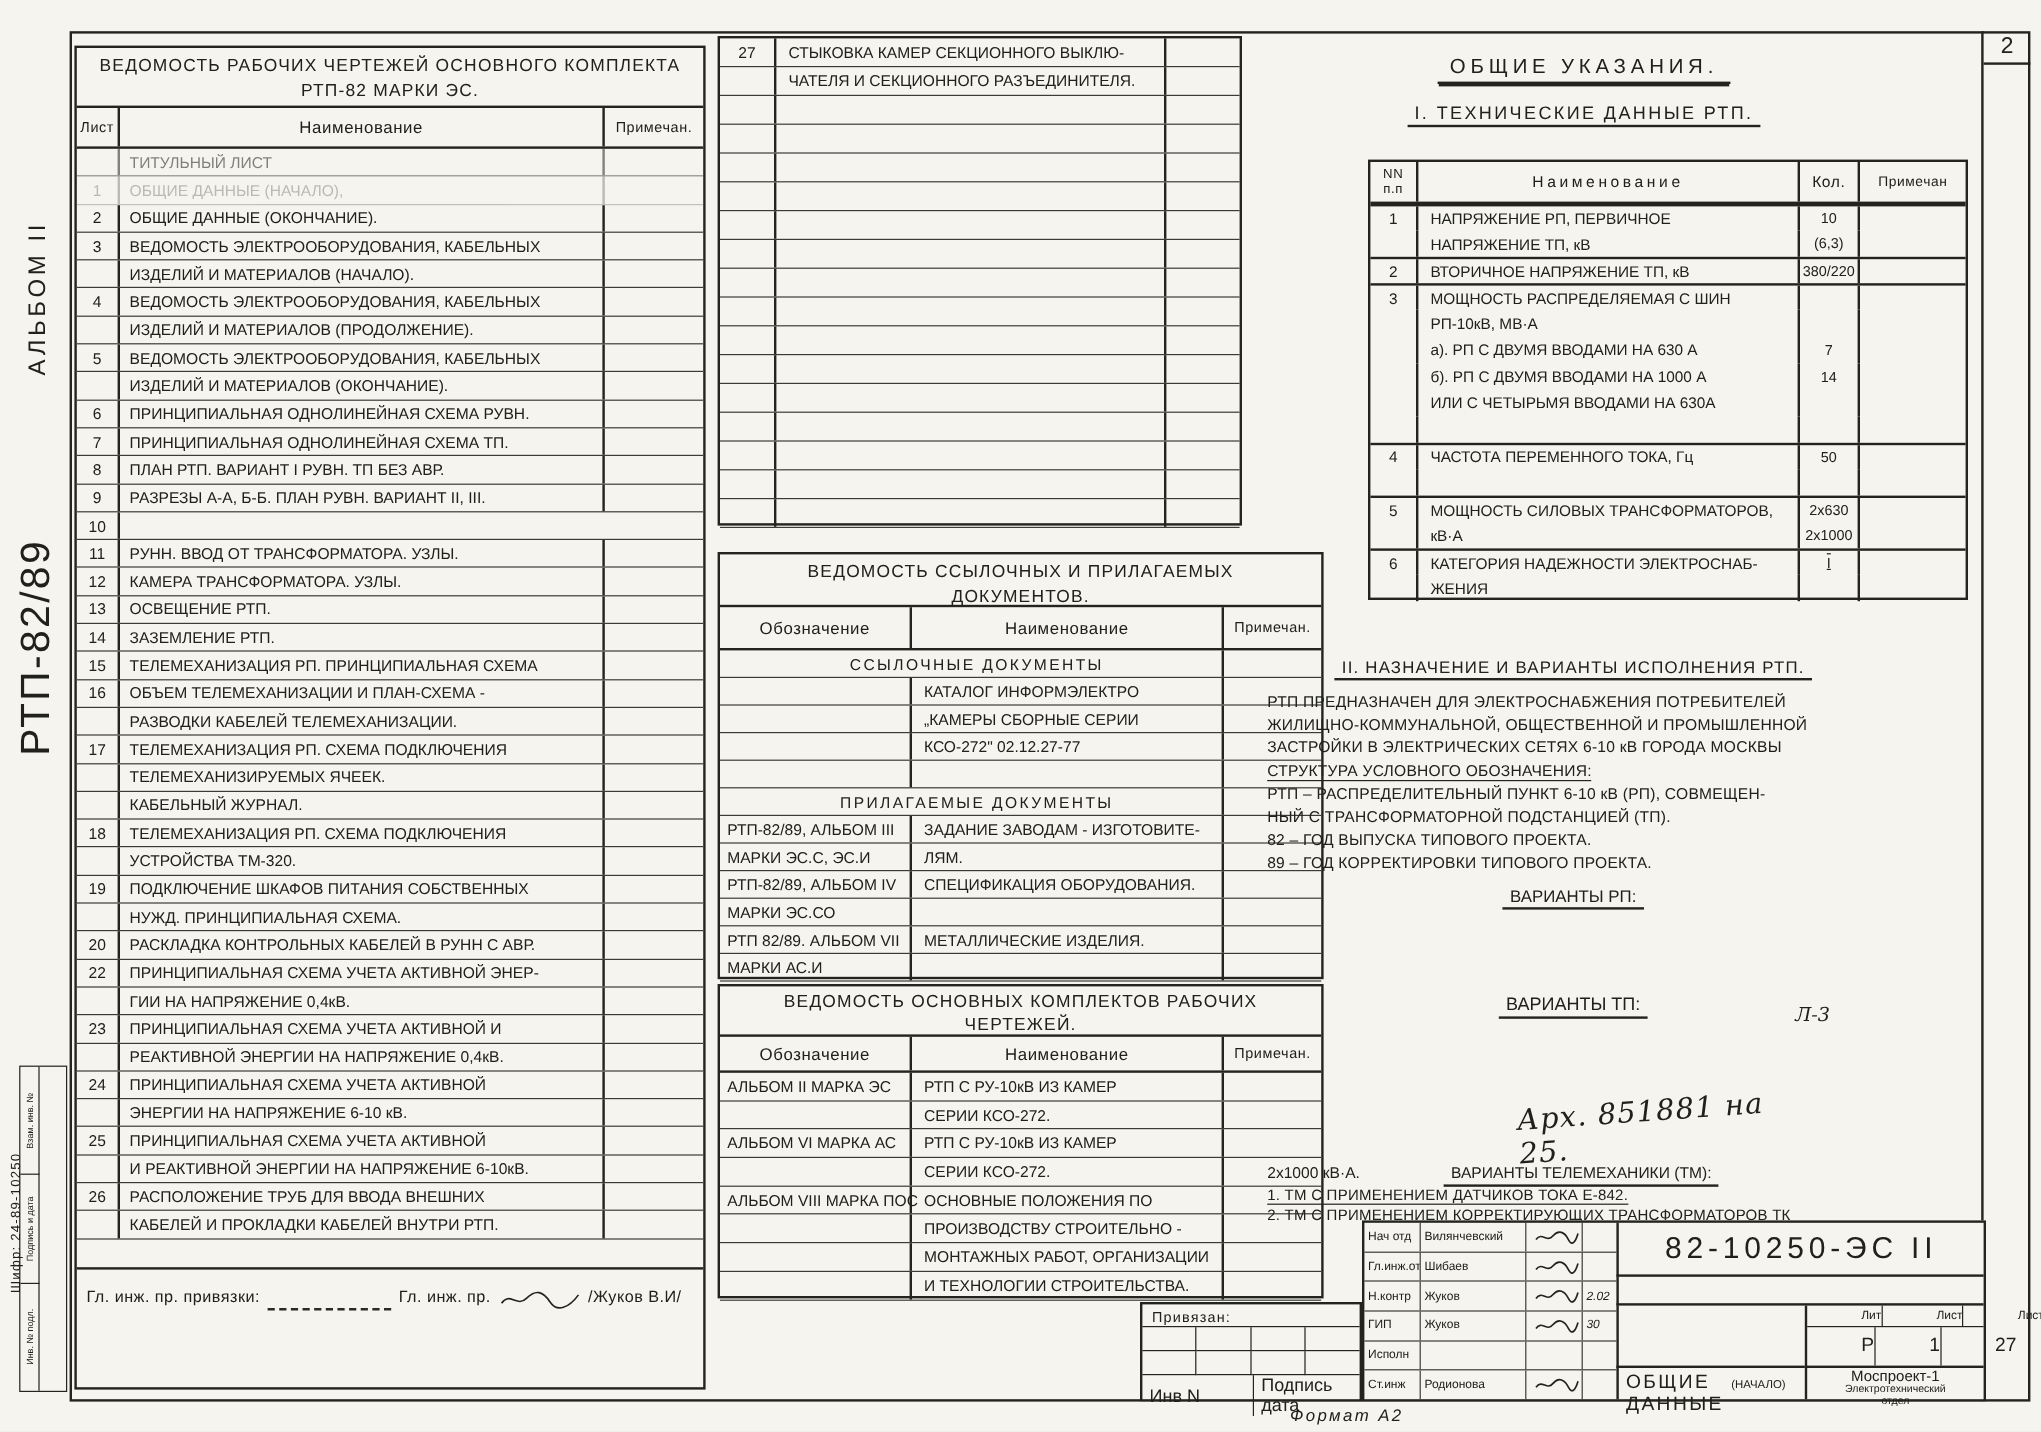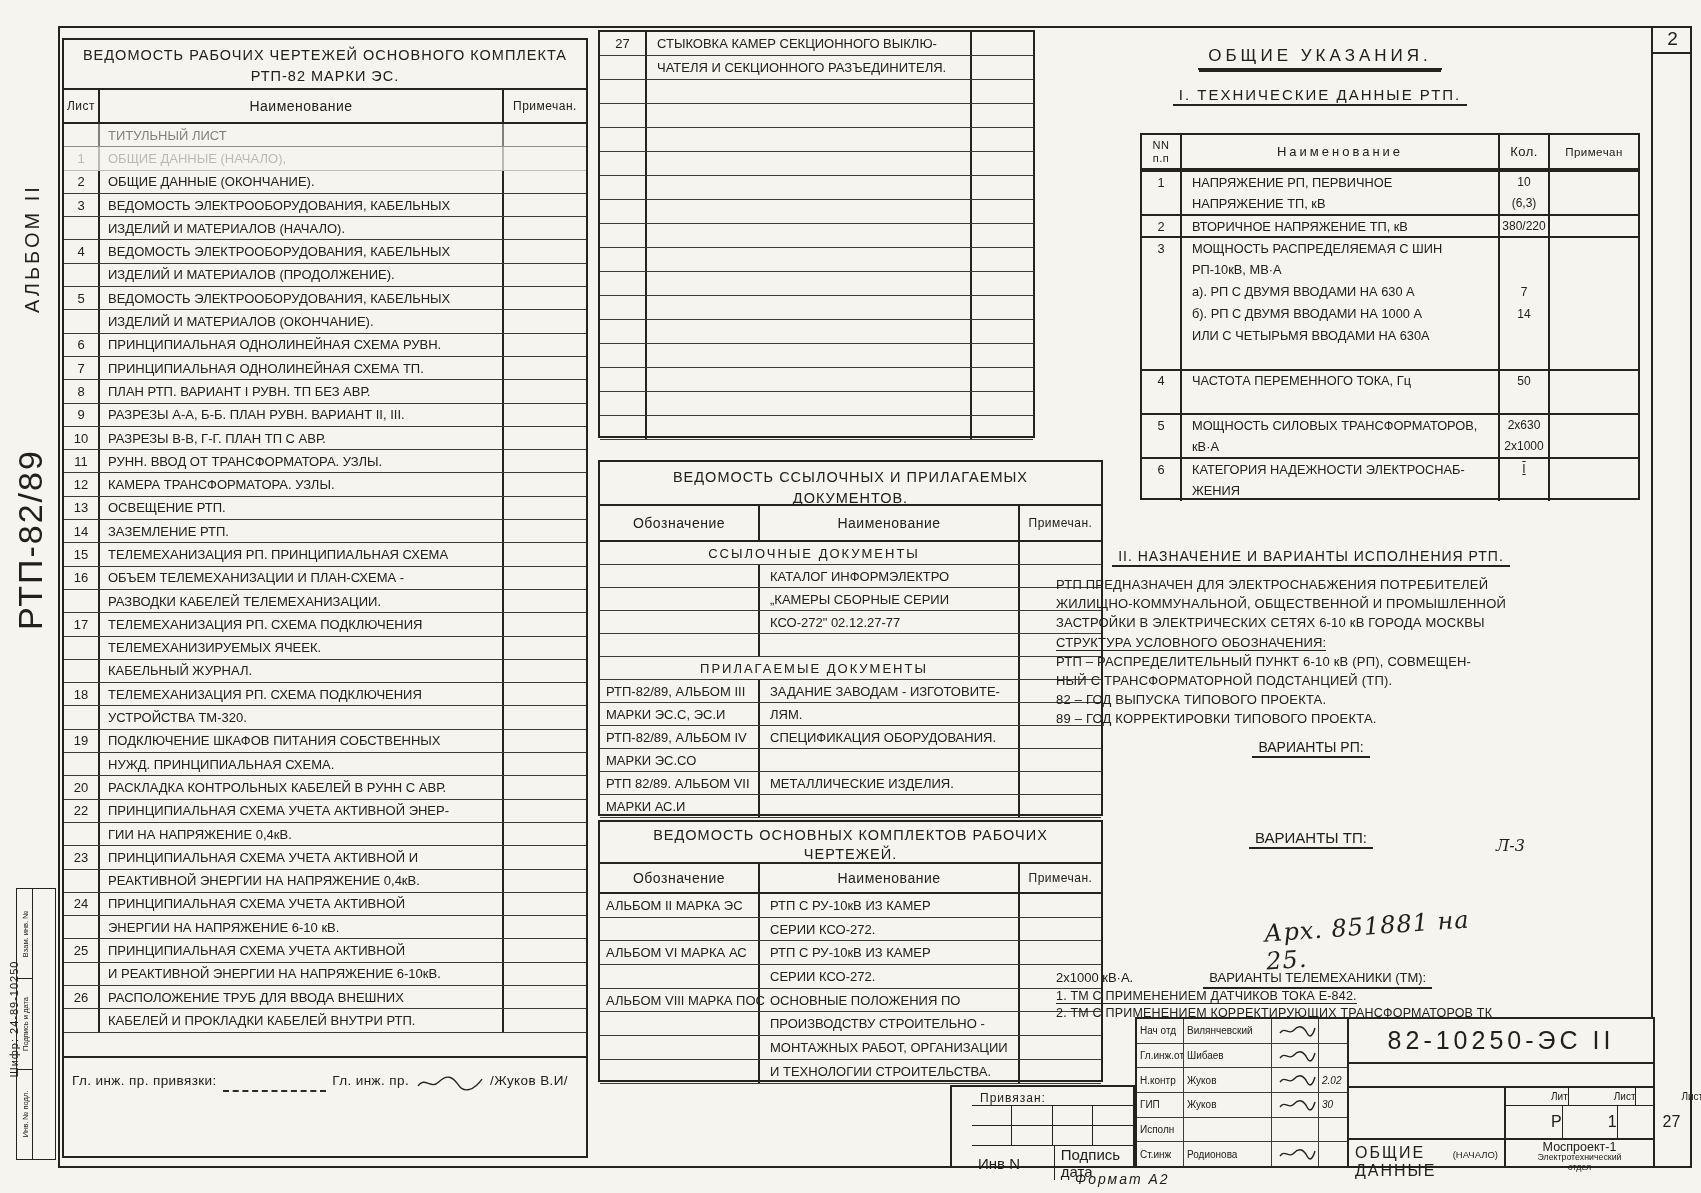--- a/index.html
+++ b/index.html
@@ -71,21 +71,21 @@
   .vrow { display:flex; height:23px; border-bottom:1px solid #3c3c37; font-size:13px; }
   .vrow .mid-c-d { display:flex; align-items:center; padding-left:6px; white-space:nowrap; }
   .vrow .mid-c-n { display:flex; align-items:center; padding-left:10px; white-space:nowrap; }
   .section-row .mid-c-n { width:420px; justify-content:center; letter-spacing:2px; }
 
   .sets { left:598px; top:820px; width:505px; height:262px; }
   .sets .ttl { height:42px; line-height:19px; padding-top:4px; }
   .sets .thead { height:30px; }
   .sets .vrow { height:23.7px; }
 
-  .attach { left:950px; top:1085px; width:185px; height:83px; border:2px solid #24241f; background:#f5f4ee; display:flex; flex-direction:column;padding-left:20px; }
+  .attach { left:950px; top:1085px; width:185px; height:83px; border:2px solid #24241f; background:#f5f4ee; display:flex; flex-direction:column; }
   .attach .a-label { height:24px; border-bottom:1.5px solid #24241f; font-size:12px; padding:4px 0 0 8px; letter-spacing:1px; }
   .attach .a-grid { height:40px; display:flex; flex-wrap:wrap; }
   .attach .a-grid i { display:block; width:25%; height:20px; border-right:1.5px solid #24241f; border-bottom:1.5px solid #24241f; }
   .attach .a-grid i:nth-child(4n) { border-right:none; }
   .attach .a-bot { flex:1; display:flex; font-size:15px; }
   .attach .a-bot span { display:flex; align-items:center; padding-left:6px; }
   .attach .a-bot span:first-child { width:107px; border-right:1.5px solid #24241f; }
 
   
   .gu-h1 { left:1050px; top:46px; width:540px; text-align:center; font-size:17px; letter-spacing:4px; }
@@ -140,21 +140,21 @@
   .desc div { white-space:nowrap; }
   .litcols { position:absolute; left:367px; top:69px; width:149px; height:52px; border-left:2px solid #24241f; border-bottom:2px solid #24241f;
              display:flex; flex-direction:column; }
   .lit-h { display:flex; height:18px; border-bottom:1.5px solid #24241f; font-size:10px; }
   .lit-v { display:flex; flex:1; font-size:16px; }
   .litcols span { display:flex; align-items:center; justify-content:center;margin-left:45px; }
   .lc1 { width:36px; border-right:1.5px solid #24241f; }
   .lc2 { width:42px; border-right:1.5px solid #24241f; }
   .lc3 { flex:1; }
   .stitle { position:absolute; left:210px; top:121px; width:157px; height:26px; border-left:2px solid #24241f;
-            display:flex; align-items:baseline; gap:6px; padding:4px 6px 0 6px; }
+            display:flex; align-items:baseline; gap:6px; padding:4px 16px 0 6px; }
   .stitle .big { font-size:16px; letter-spacing:2px; }
   .stitle .small { font-size:9.5px; }
   .org { position:absolute; left:367px; top:121px; width:149px; height:26px; border-left:2px solid #24241f;
          text-align:center; line-height:9.5px; padding-top:1px; }
   .org .o1 { font-size:12.5px; line-height:12px; }
   .org .o2, .org .o3 { font-size:8.8px; }
 
   .format-note { left:1075px; top:1171px; font-size:14px; font-style:italic; letter-spacing:2px; }
 
   svg.squiggle path { stroke:#24241f; stroke-width:1.4; fill:none; }
@@ -257,21 +257,20 @@
           <span class="c-n">ПЛАН РТП. ВАРИАНТ I РУВН. ТП БЕЗ АВР.</span>
           <span class="c-p"></span>
         </div>
         <div class="rrow">
           <span class="c-s">9</span>
           <span class="c-n">РАЗРЕЗЫ А-А, Б-Б. ПЛАН РУВН. ВАРИАНТ II, III.</span>
           <span class="c-p"></span>
         </div>
         <div class="rrow">
           <span class="c-s">10</span>
-          <span class="c-n">РАЗРЕЗЫ В-В, Г-Г. ПЛАН ТП С АВР.</span>
           <span class="c-p"></span>
         </div>
         <div class="rrow">
           <span class="c-s">11</span>
           <span class="c-n">РУНН. ВВОД ОТ ТРАНСФОРМАТОРА. УЗЛЫ.</span>
           <span class="c-p"></span>
         </div>
         <div class="rrow">
           <span class="c-s">12</span>
           <span class="c-n">КАМЕРА ТРАНСФОРМАТОРА. УЗЛЫ.</span>

